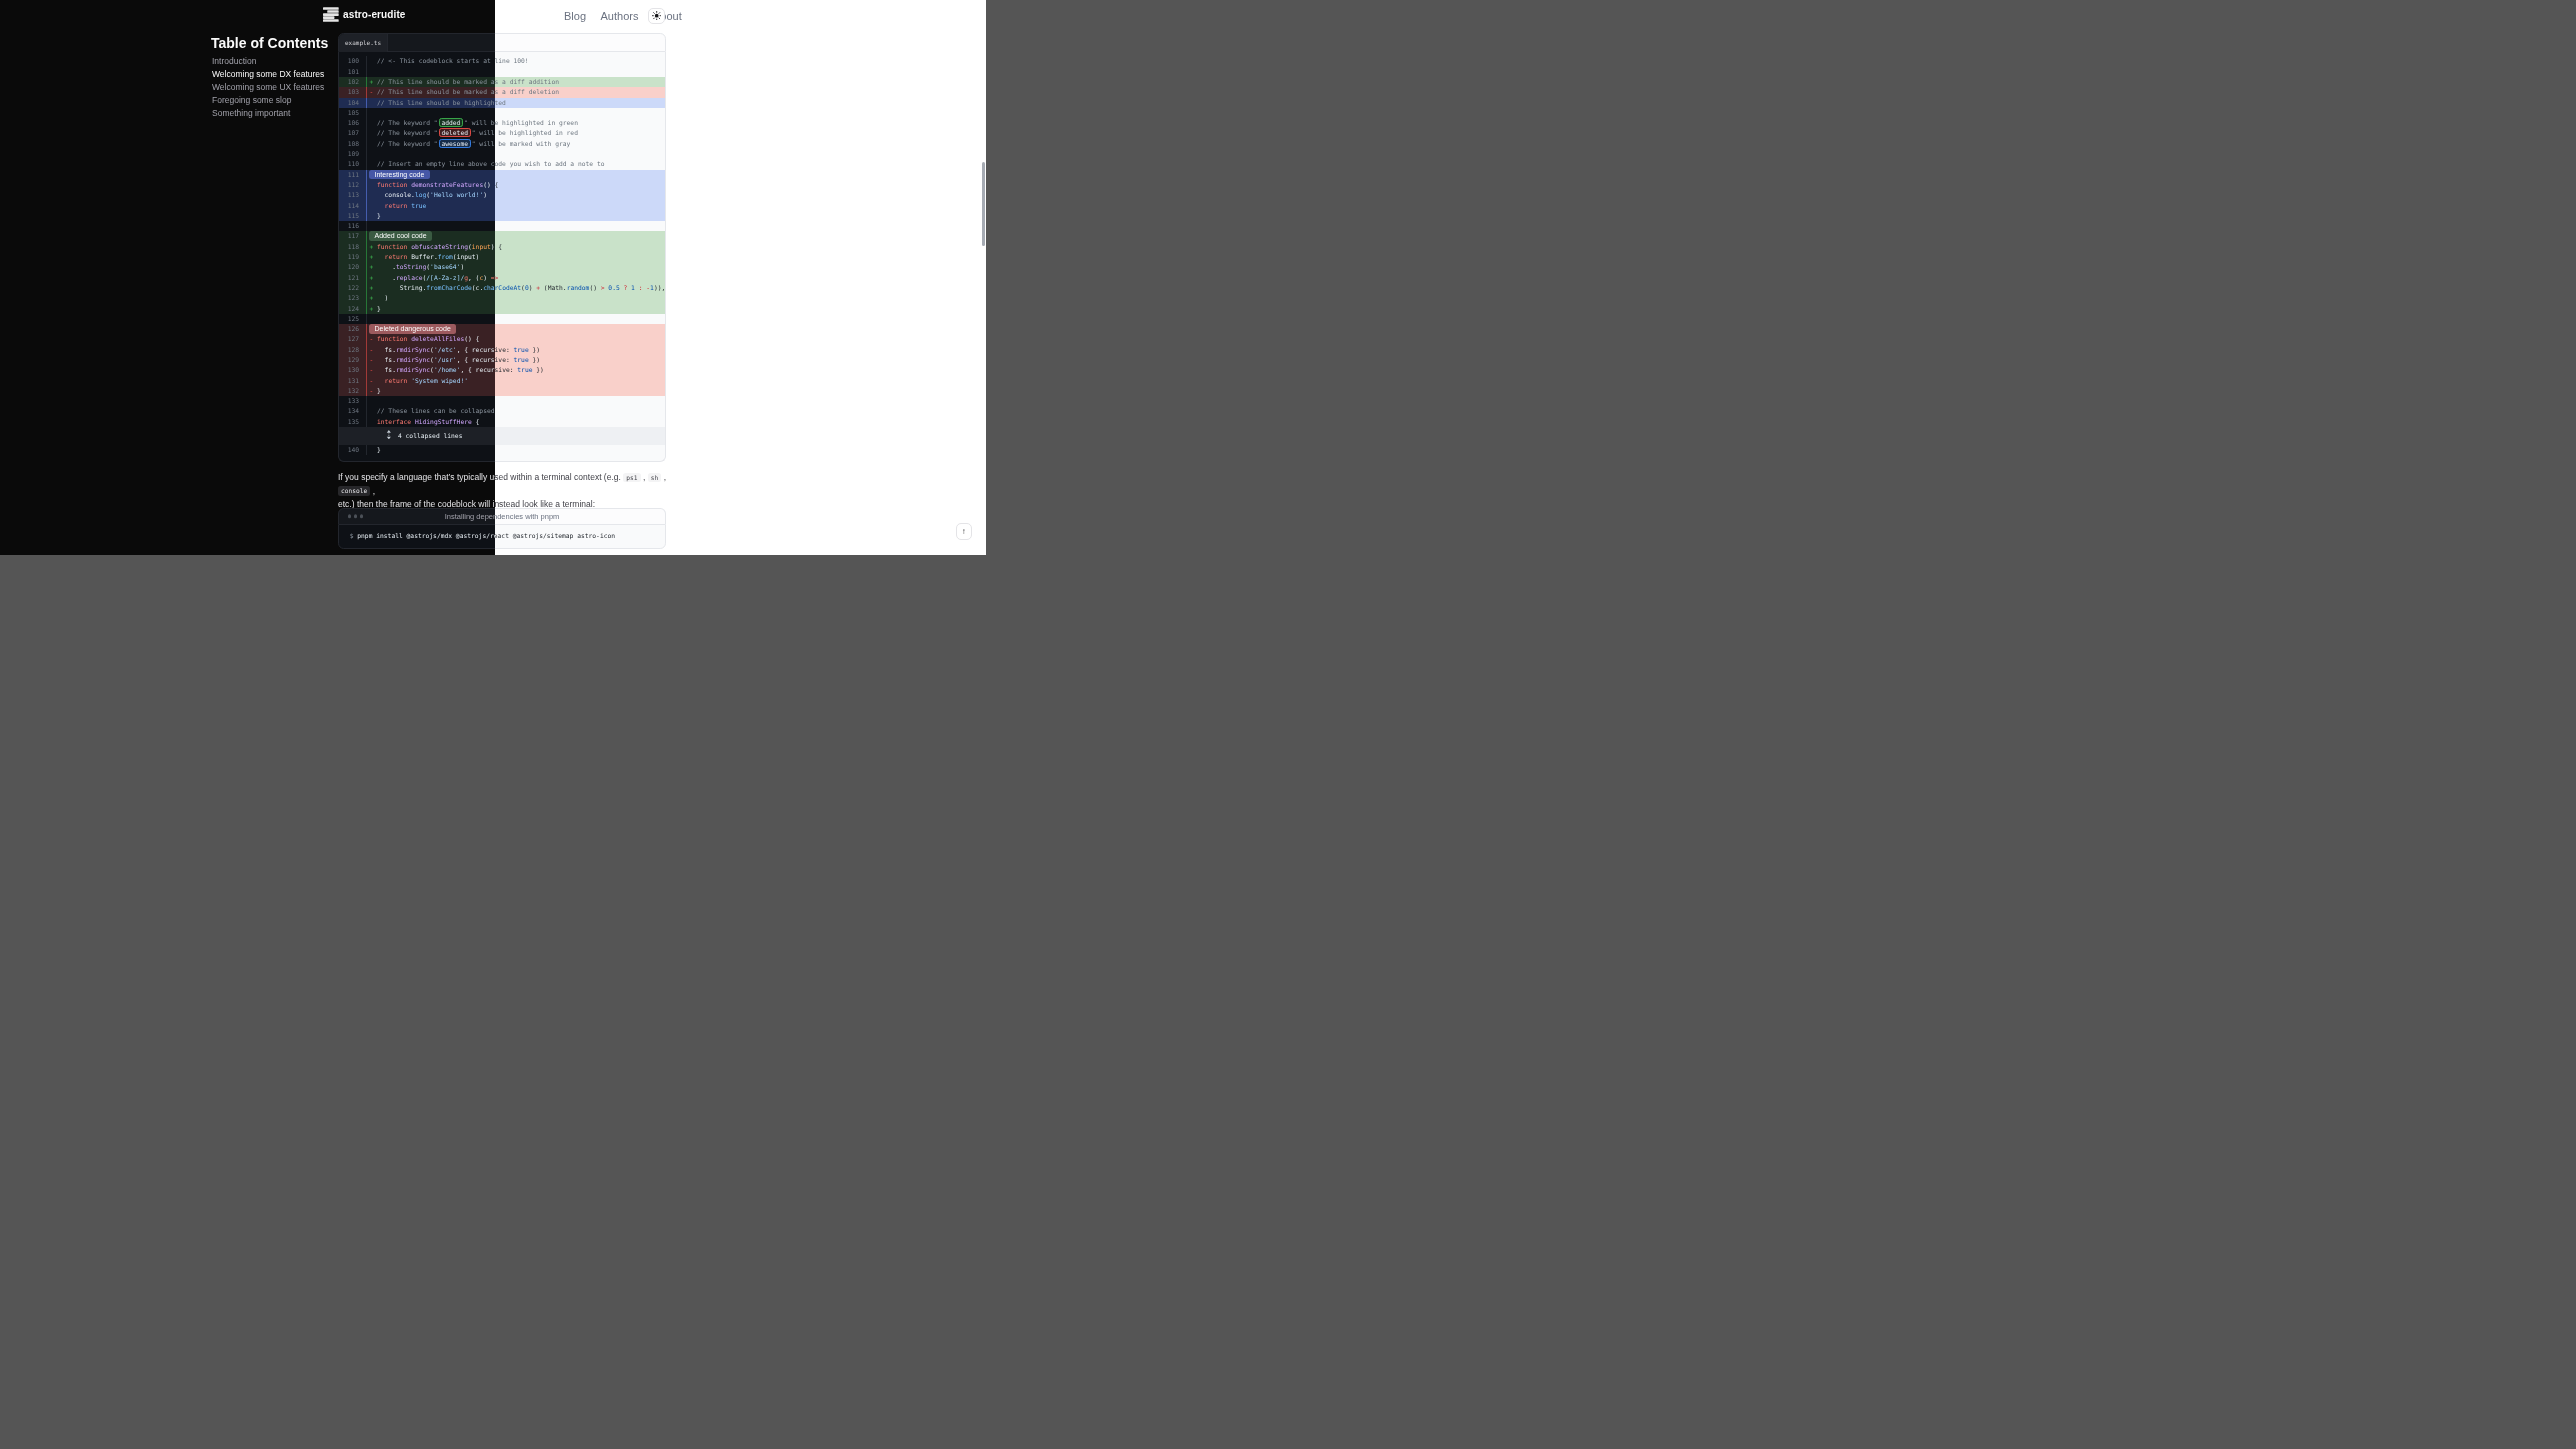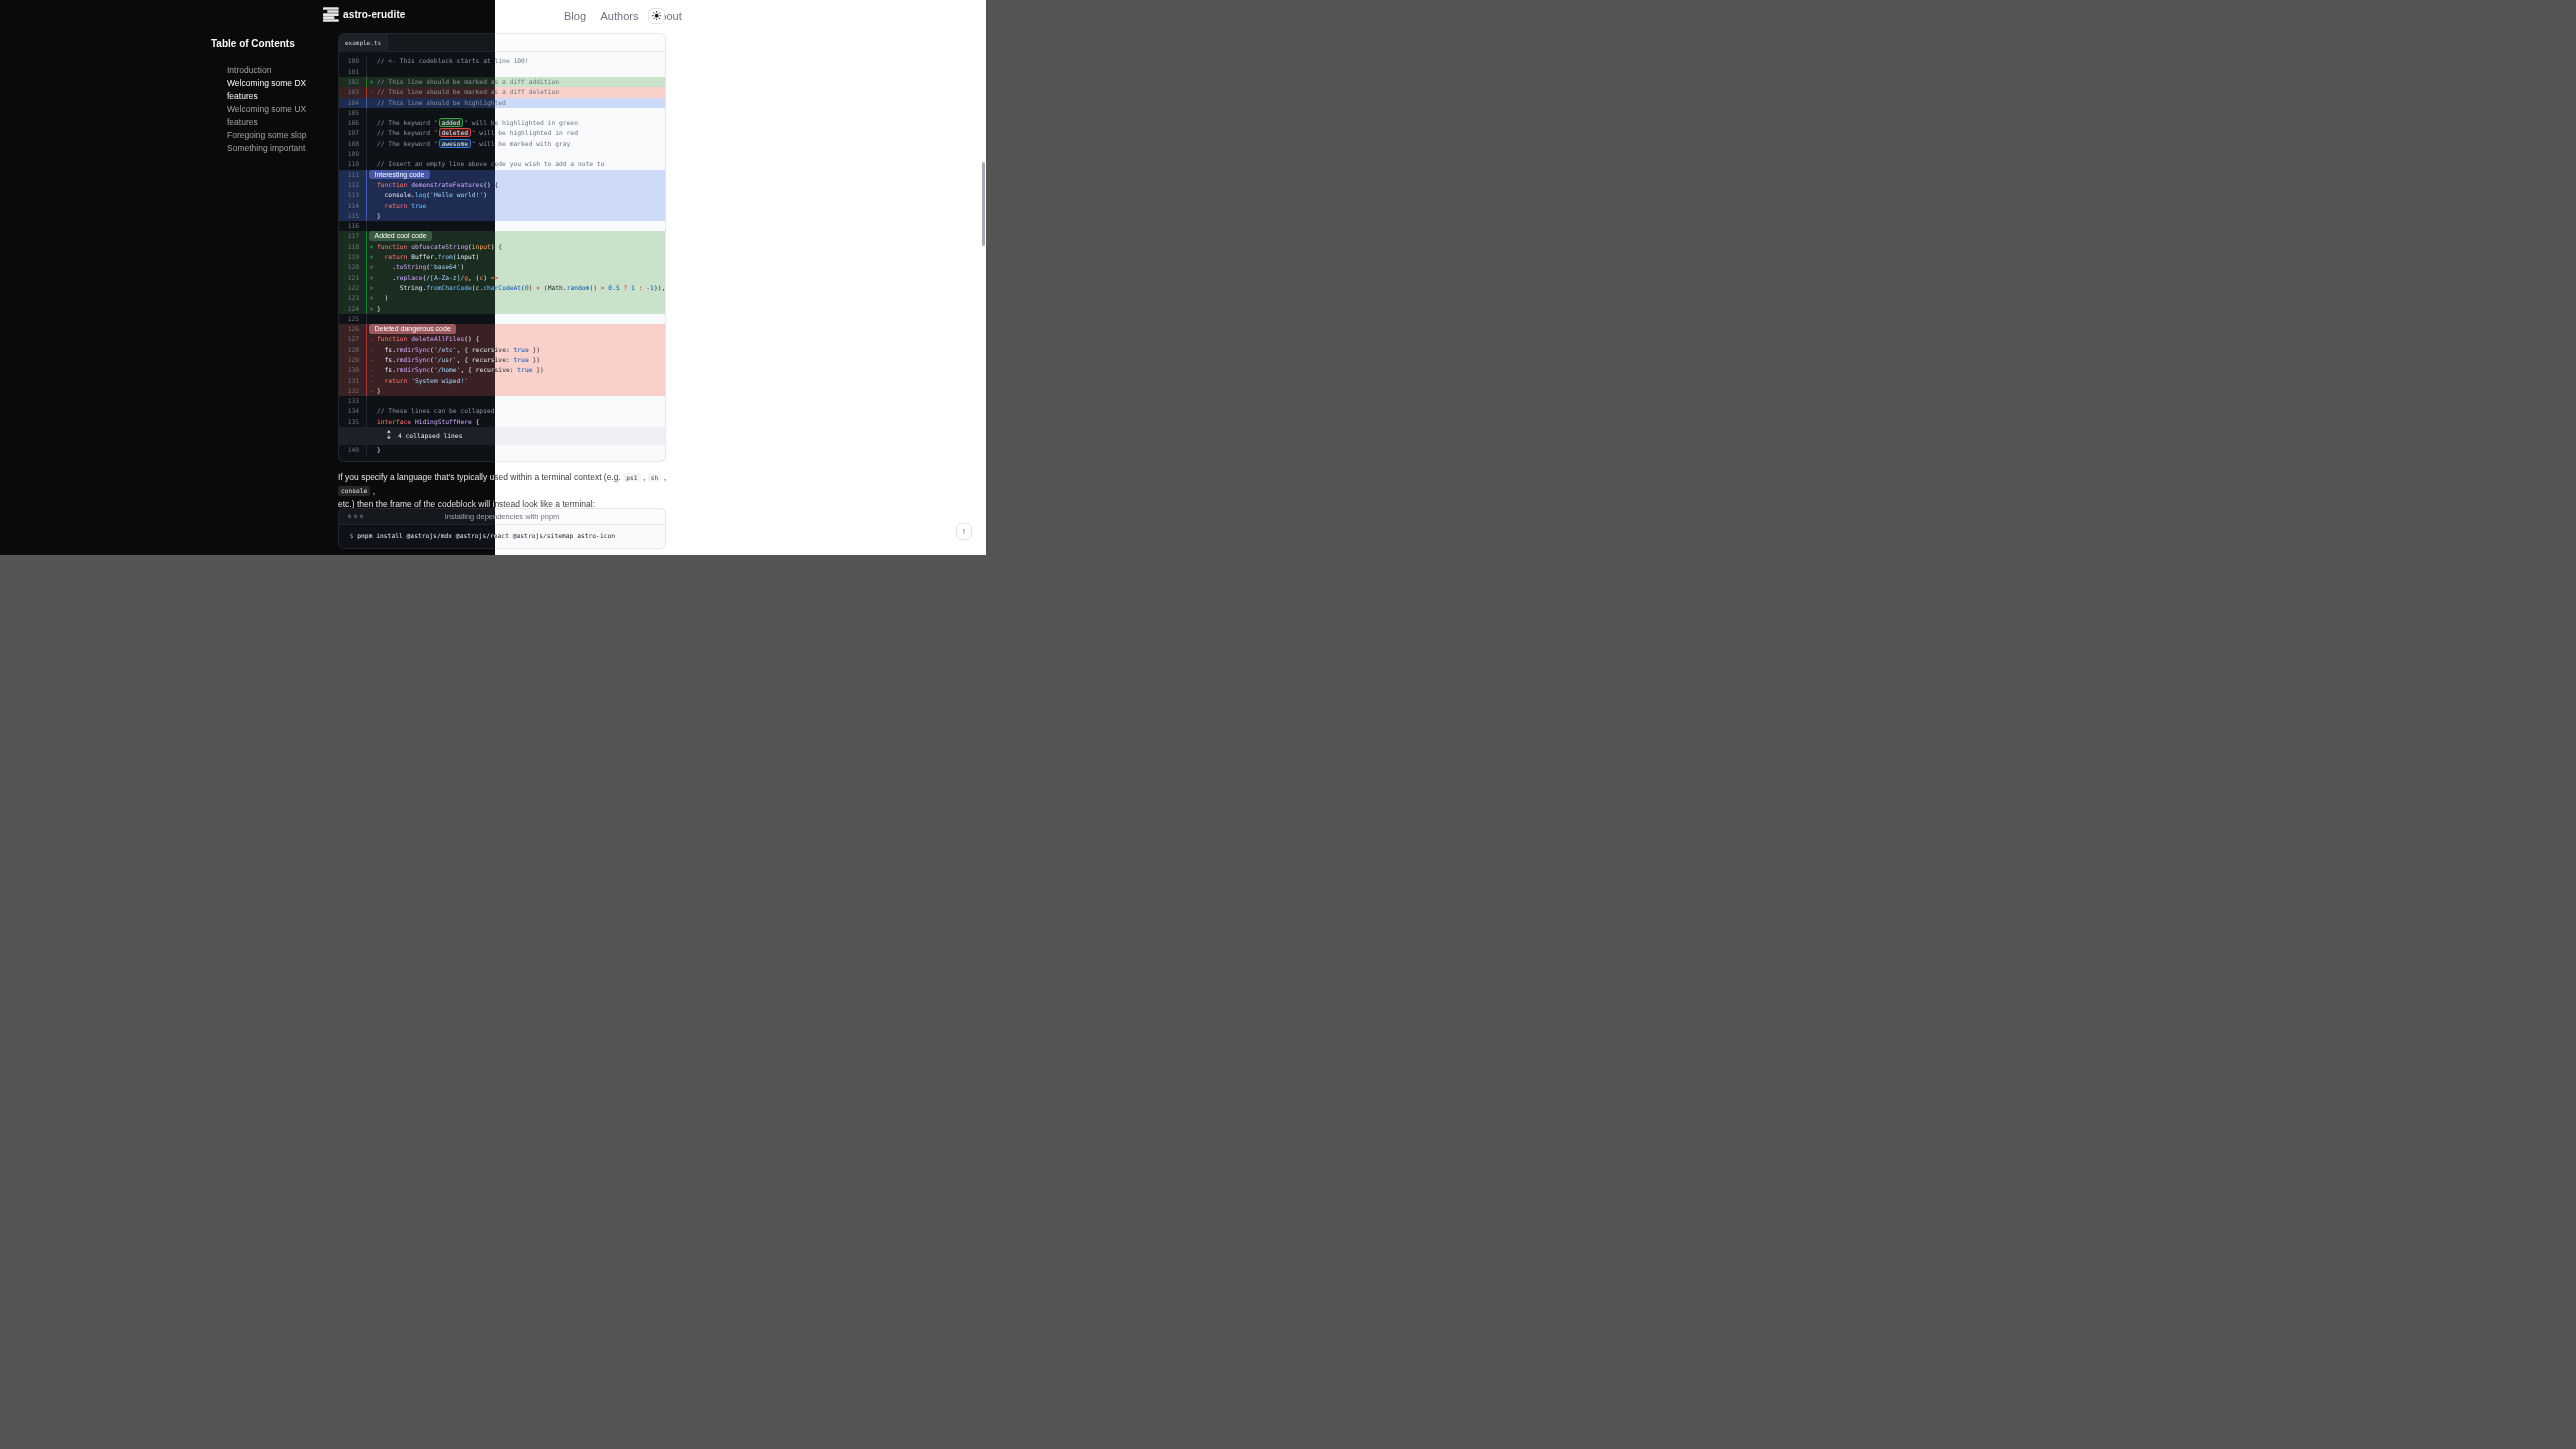--- a/index.html
+++ b/index.html
@@ -38,22 +38,22 @@
   .logo-mark svg{display:block;color:var(--logo);}
   .logo-text{font-size:10px;font-weight:700;color:var(--head-fg);letter-spacing:0.1px;text-align:right;}
   .main-nav{position:absolute;left:564px;top:0;height:31px;display:flex;align-items:center;gap:14.5px;}
   .main-nav a{font-size:11px;color:var(--muted);text-decoration:none;cursor:pointer;}
   .theme-toggle{position:absolute;left:648px;top:7.5px;width:17px;height:16.4px;border-radius:5px;
     background:var(--page-bg);border:0.6px solid var(--toggle-border);color:var(--head-fg);
     display:flex;align-items:center;justify-content:center;padding:0;cursor:pointer;}
 
   
   .toc{position:absolute;left:211px;top:39px;width:135px;}
-  .toc-title{font-size:10px;font-weight:700;color:var(--head-fg);margin-bottom:6.3px;line-height:9.4px;}
-  .toc-list{list-style:none;margin:16px;padding:0;}
+  .toc-title{font-size:14px;font-weight:700;color:var(--head-fg);margin-bottom:6.3px;line-height:9.4px;}
+  .toc-list{list-style:none;margin:1px;padding:0;}
   .toc-item{font-size:8.5px;line-height:13px;color:var(--muted);cursor:pointer;}
   .toc-item.active{color:var(--head-fg);font-weight:400;}
 
   
   .article{position:absolute;left:338px;top:33px;width:328px;}
 
   
   .code-frame{position:relative;width:328px;margin:0;}
   .tabbar{height:19px;background:var(--frame-bg);border:0.6px solid var(--frame-border);
     border-radius:5.7px 5.7px 0 0;box-sizing:border-box;position:relative;}

